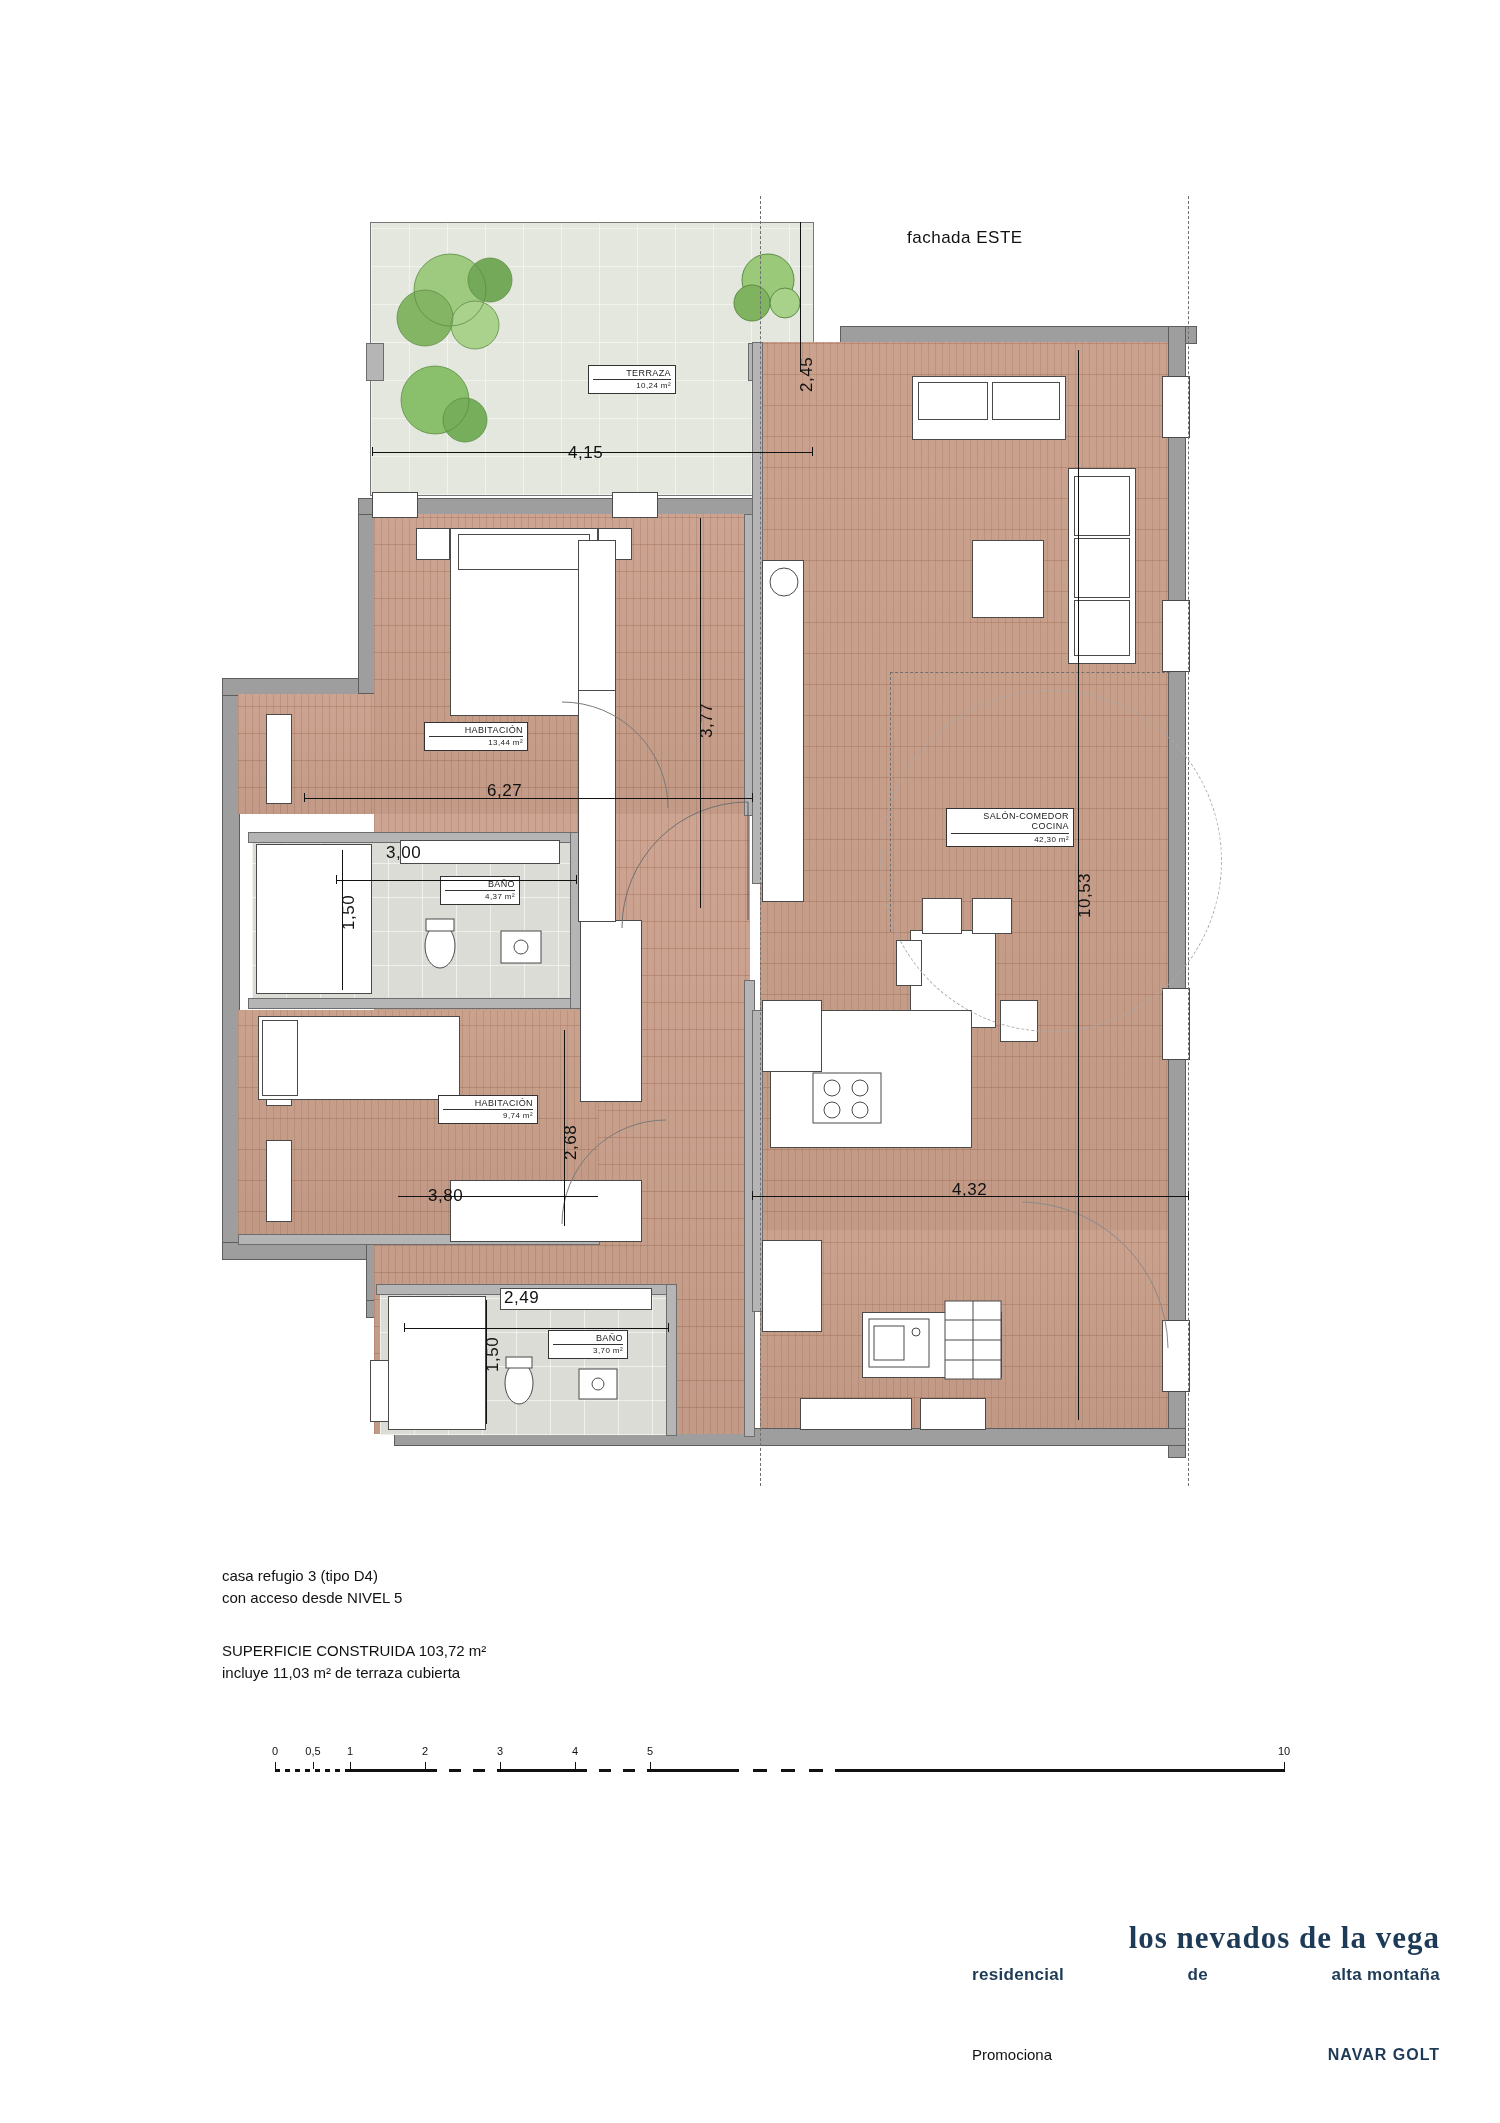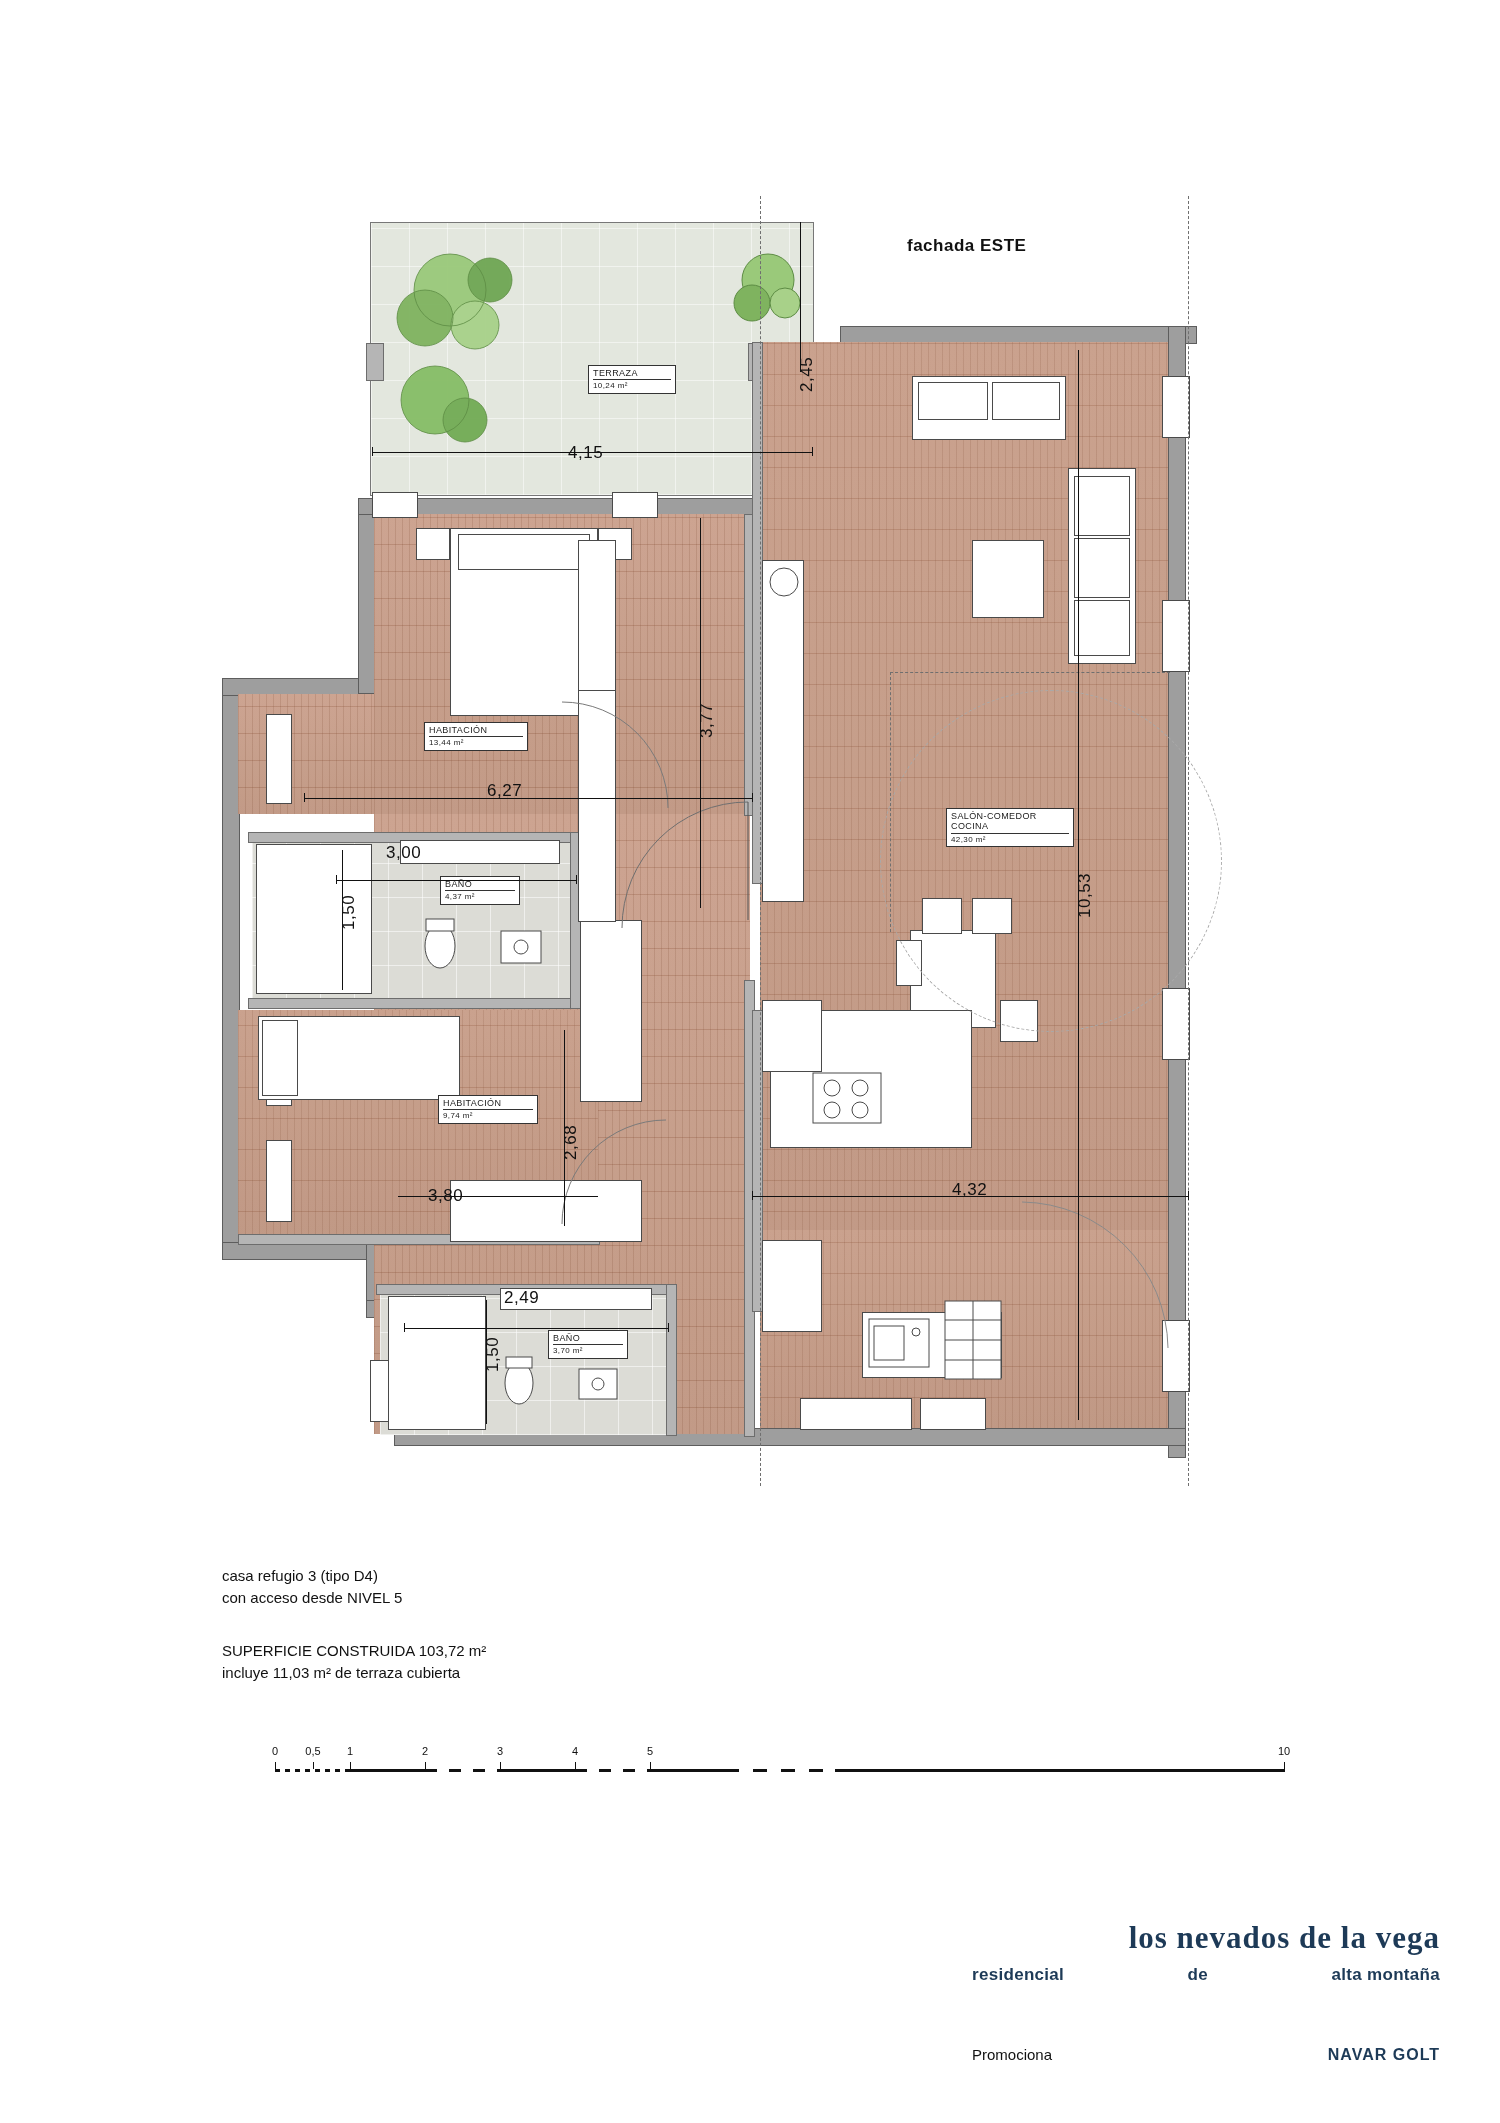--- a/index.html
+++ b/index.html
@@ -32,21 +32,21 @@
   }
   .terrace{
      background:
        repeating-linear-gradient(0deg, rgba(255,255,255,.5) 0 1px, rgba(0,0,0,0) 1px 38px),
        repeating-linear-gradient(90deg, rgba(255,255,255,.5) 0 1px, rgba(0,0,0,0) 1px 38px),
        #e3e7de;
      border:1px solid #777;
   }
   .room-label{
      position:absolute;background:#ffffff;border:1px solid #333;
-     text-align:left;line-height:1.15;padding:2px 4px;font-size:9px;letter-spacing:.4px;
+     text-align:right;line-height:1.15;padding:2px 4px;font-size:9px;letter-spacing:.4px;
   }
   .room-label .nm{display:block;font-size:9px;}
   .room-label .ar{display:block;font-size:8px;border-top:1px solid #333;margin-top:1px;padding-top:1px;}
 
   .furn{position:absolute;background:#fff;border:1px solid #4a4a4a;}
 
   .dimline{position:absolute;background:#111;}
   .dimline.h{height:1px;}
   .dimline.v{width:1px;}
   .tickv{position:absolute;width:1px;height:9px;background:#111;}
@@ -273,21 +273,21 @@
     <span class="ar">42,30 m²</span>
   </div>
 
   <div class="arcline" style="left:880px;top:690px;width:340px;height:340px;border-color:#a9a9a9;"></div>
   <div class="dash-h" style="left:890px;top:672px;width:280px;"></div>
   <div class="dash-v" style="left:890px;top:672px;height:260px;"></div>
 
   <div class="dash-v" style="left:760px;top:196px;height:1290px;"></div>
   <div class="dash-v" style="left:1188px;top:196px;height:1290px;"></div>
 
-  <div class="abs dimtext" style="left:907px;top:236px;font-size:17px;font-weight:bold;">fachada ESTE</div>
+  <div class="abs dimtext" style="left:907px;top:228px;font-size:17px;">fachada ESTE</div>
 
   <div class="dimline h" style="left:372px;top:452px;width:440px;"></div>
   <div class="tickv" style="left:372px;top:447px;"></div>
   <div class="tickv" style="left:812px;top:447px;"></div>
   <div class="abs dimtext" style="left:568px;top:443px;">4,15</div>
 
   <div class="dimline v" style="left:800px;top:222px;height:150px;"></div>
   <div class="abs dimtext rot" style="left:797px;top:392px;">2,45</div>
 
   <div class="dimline h" style="left:304px;top:798px;width:448px;"></div>

